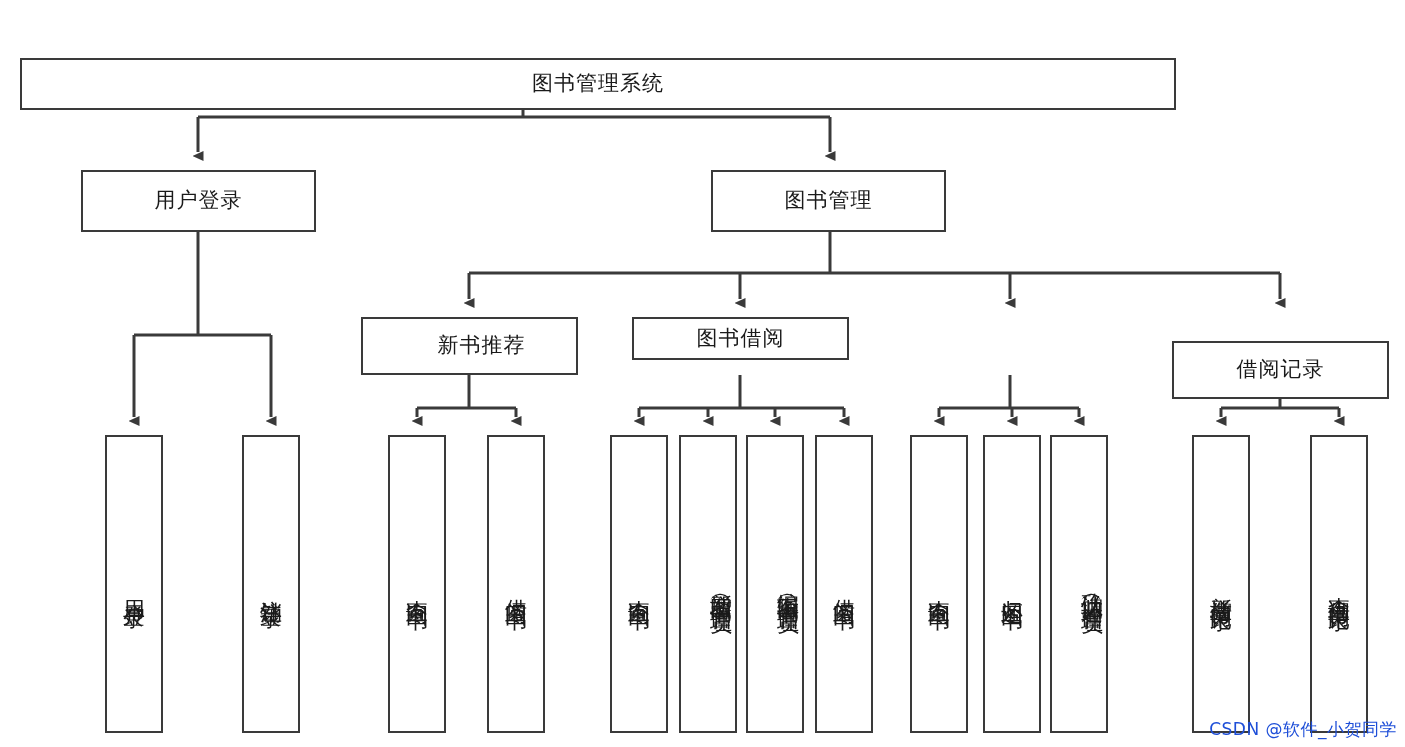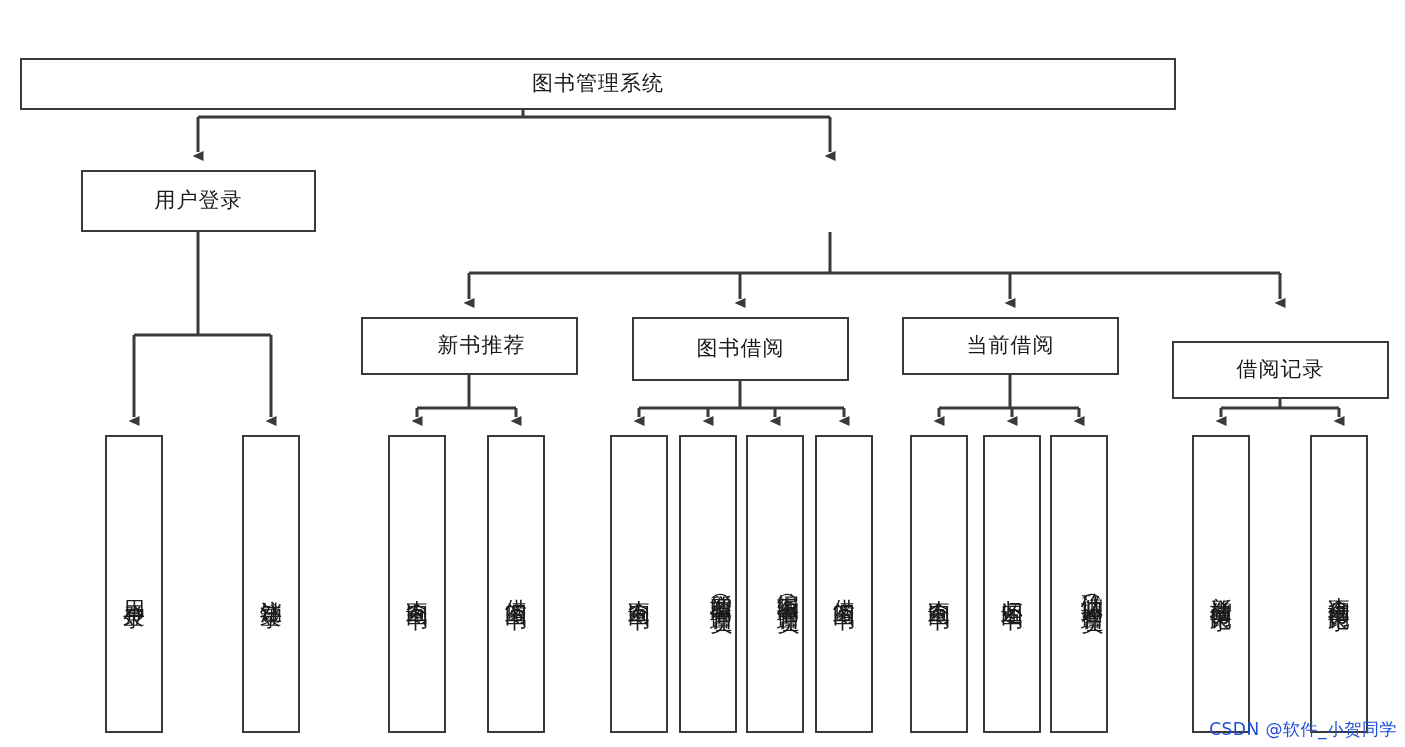--- a/index.html
+++ b/index.html
@@ -122,29 +122,29 @@
     </g>
   </svg>
 
   <div class="node node-h" style="left:20px; top:14px; width:1156px; height:52px;margin-top:44px;">
     <span>图书管理系统</span>
   </div>
 
   <div class="node node-h" style="left:81px; top:170px; width:235px; height:62px;">
     <span>用户登录</span>
   </div>
+  <div class="node node-h" style="left:711px; top:170px; width:235px; height:62px;">
+    <span>图书管理</span>
+  </div>
 
   <div class="node node-h" style="left:361px; top:317px; width:217px; height:58px;padding-left:24px;">
     <span>新书推荐</span>
   </div>
-  <div class="node node-h" style="left:632px; top:317px; width:217px; height:64px;">
+  <div class="node node-h" style="left:632px; top:317px; width:217px; height:43px;">
     <span>图书借阅</span>
-  </div>
-  <div class="node node-h" style="left:902px; top:317px; width:217px; height:58px;">
-    <span>当前借阅</span>
   </div>
   <div class="node node-h" style="left:1172px; top:317px; width:217px; height:58px;margin-top:24px;">
     <span>借阅记录</span>
   </div>
 
   <div class="node node-v" style="left:105px; top:435px; width:58px; height:298px; align-items:center;">
     <span>用户登录</span>
   </div>
   <div class="node node-v" style="left:242px; top:435px; width:58px; height:298px; align-items:center;">
     <span>注销登录</span>

